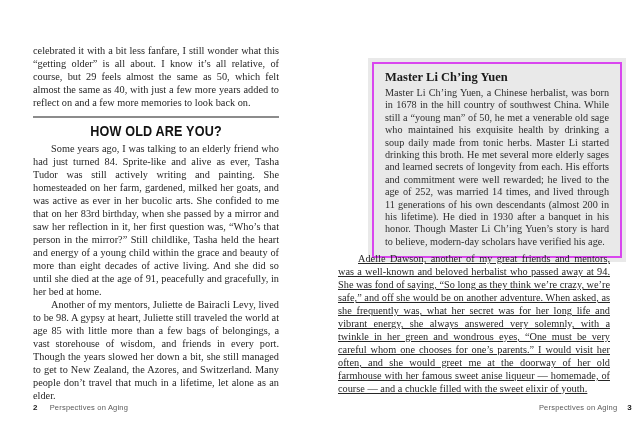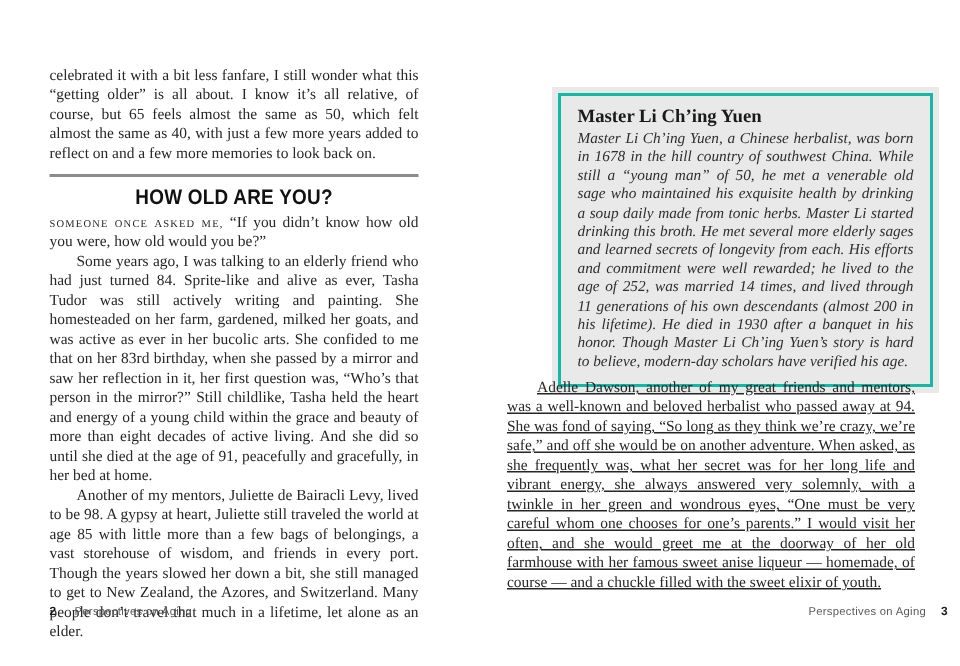--- a/index.html
+++ b/index.html
@@ -60,35 +60,34 @@
   .sidebar-box {
     position: absolute;
     left: 368px;
     top: 58px;
     width: 258px;
     background: #e9e9e9;
     box-sizing: border-box;
   }
   .sidebar-inner {
     margin: 4px;
-    border: 2px solid #14b8a6;
+    border: 2px solid #d946ef;
     padding: 6px 11px 8px 11px;
   }
   .sidebar-title {
     margin: 0 0 2px 0;
     font-family: "Liberation Serif", serif;
     font-size: 12.5px;
     font-weight: 700;
     color: #1a1a1a;
   }
   .sidebar-body {
     margin: 0;
     font-size: 10.2px;
     line-height: 12.4px;
-    font-style: italic;
     text-align: justify;
     color: #2e2e2e;
   }
   .rp-paragraph {
     position: absolute;
     left: 338px;
     top: 252px;
     width: 272px;
   }
   .rp-paragraph p.body { text-indent: 20px; text-decoration: underline; }
@@ -107,27 +106,26 @@
   .footer-right { right: 8px;  gap: 10px; }
   .pagenum   { font-weight: 700; font-size: 8px; color: #1a1a1a; }
   .booktitle { color: #5a5a5a; }
 </style>
 </head>
 <body>
 
 <div>
 
   <section class="page-left">
-    <p class="body">celebrated it with a bit less fanfare, I still wonder what this “getting older” is all about. I know it’s all relative, of course, but 65 feels almost the same as 50, which felt almost the same as 40, with just a few more years added to reflect on and a few more memories to look back on.</p>
+    <p class="body">celebrated it with a bit less fanfare, I still wonder what this “getting older” is all about. I know it’s all relative, of course, but 29 feels almost the same as 50, which felt almost the same as 40, with just a few more years added to reflect on and a few more memories to look back on.</p>
 
     <hr class="rule">
 
     <h1 class="heading">HOW OLD ARE YOU?</h1>
 
-    <p class="body"><span class="smallcaps">Someone once asked me,</span><span> “If you didn’t know how old you were, how old would you be?”</span></p>
 
     <p class="body indent">Some years ago, I was talking to an elderly friend who had just turned 84. Sprite-like and alive as ever, Tasha Tudor was still actively writing and painting. She homesteaded on her farm, gardened, milked her goats, and was active as ever in her bucolic arts. She confided to me that on her 83rd birthday, when she passed by a mirror and saw her reflection in it, her first question was, “Who’s that person in the mirror?” Still childlike, Tasha held the heart and energy of a young child within the grace and beauty of more than eight decades of active living. And she did so until she died at the age of 91, peacefully and gracefully, in her bed at home.</p>
 
     <p class="body indent">Another of my mentors, Juliette de Bairacli Levy, lived to be 98. A gypsy at heart, Juliette still traveled the world at age 85 with little more than a few bags of belongings, a vast storehouse of wisdom, and friends in every port. Though the years slowed her down a bit, she still managed to get to New Zealand, the Azores, and Switzerland. Many people don’t travel that much in a lifetime, let alone as an elder.</p>
   </section>
 
   <aside class="sidebar-box">
     <div class="sidebar-inner">
       <h2 class="sidebar-title">Master Li Ch’ing Yuen</h2>
       <p class="sidebar-body">Master Li Ch’ing Yuen, a Chinese herbalist, was born in 1678 in the hill country of southwest China. While still a “young man” of 50, he met a venerable old sage who maintained his exquisite health by drinking a soup daily made from tonic herbs. Master Li started drinking this broth. He met several more elderly sages and learned secrets of longevity from each. His efforts and commitment were well rewarded; he lived to the age of 252, was married 14 times, and lived through 11 generations of his own descendants (almost 200 in his lifetime). He died in 1930 after a banquet in his honor. Though Master Li Ch’ing Yuen’s story is hard to believe, modern-day scholars have verified his age.</p>

